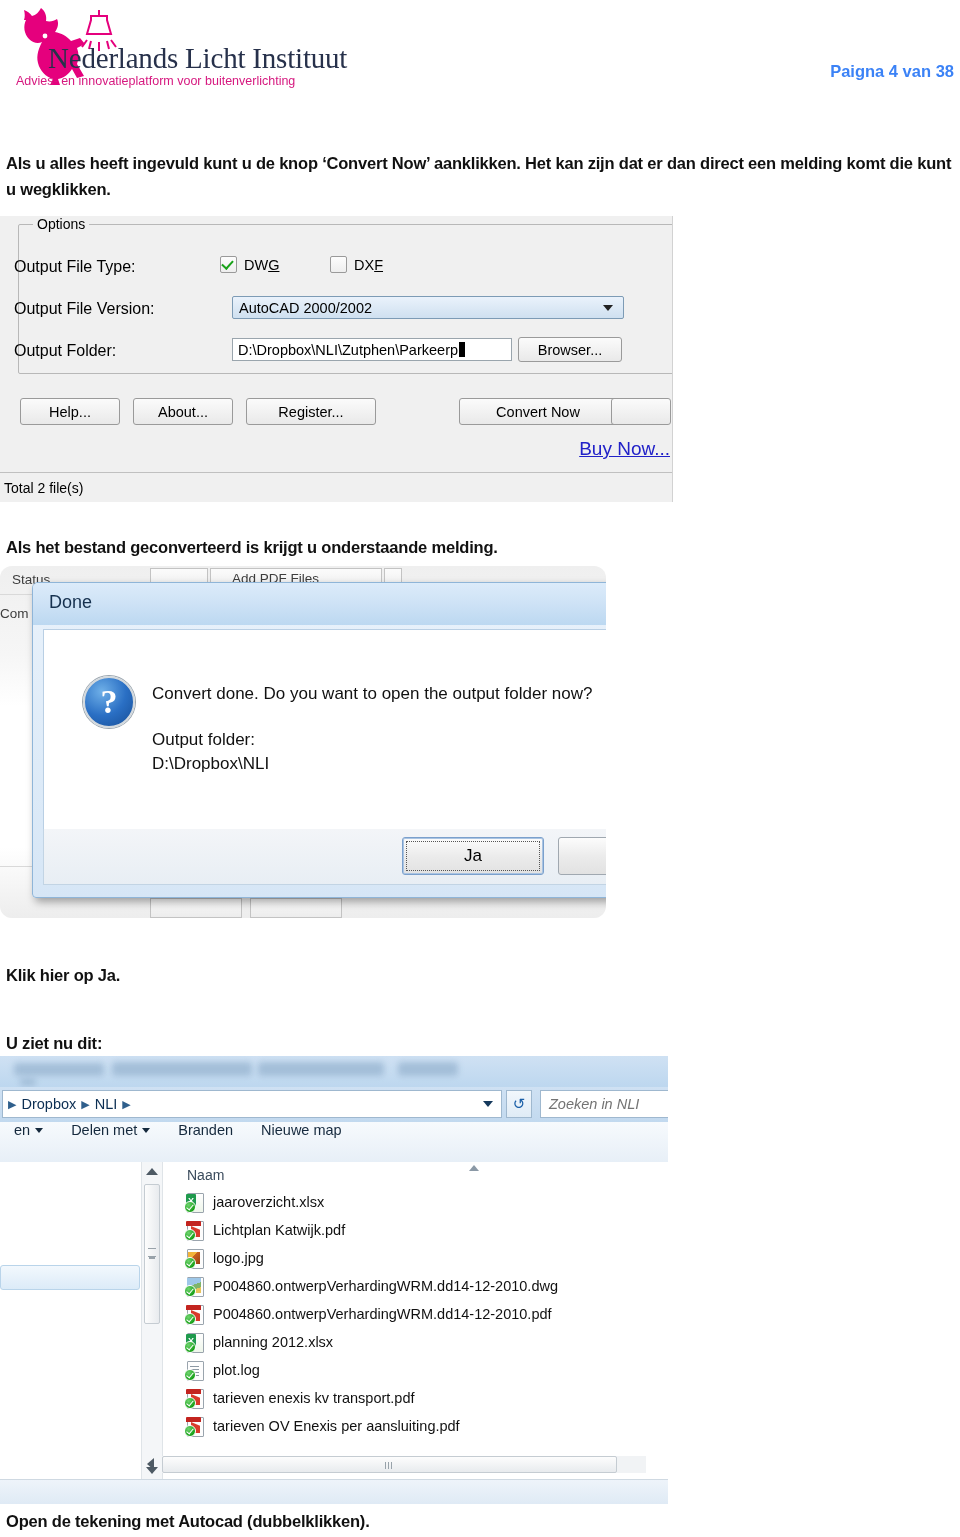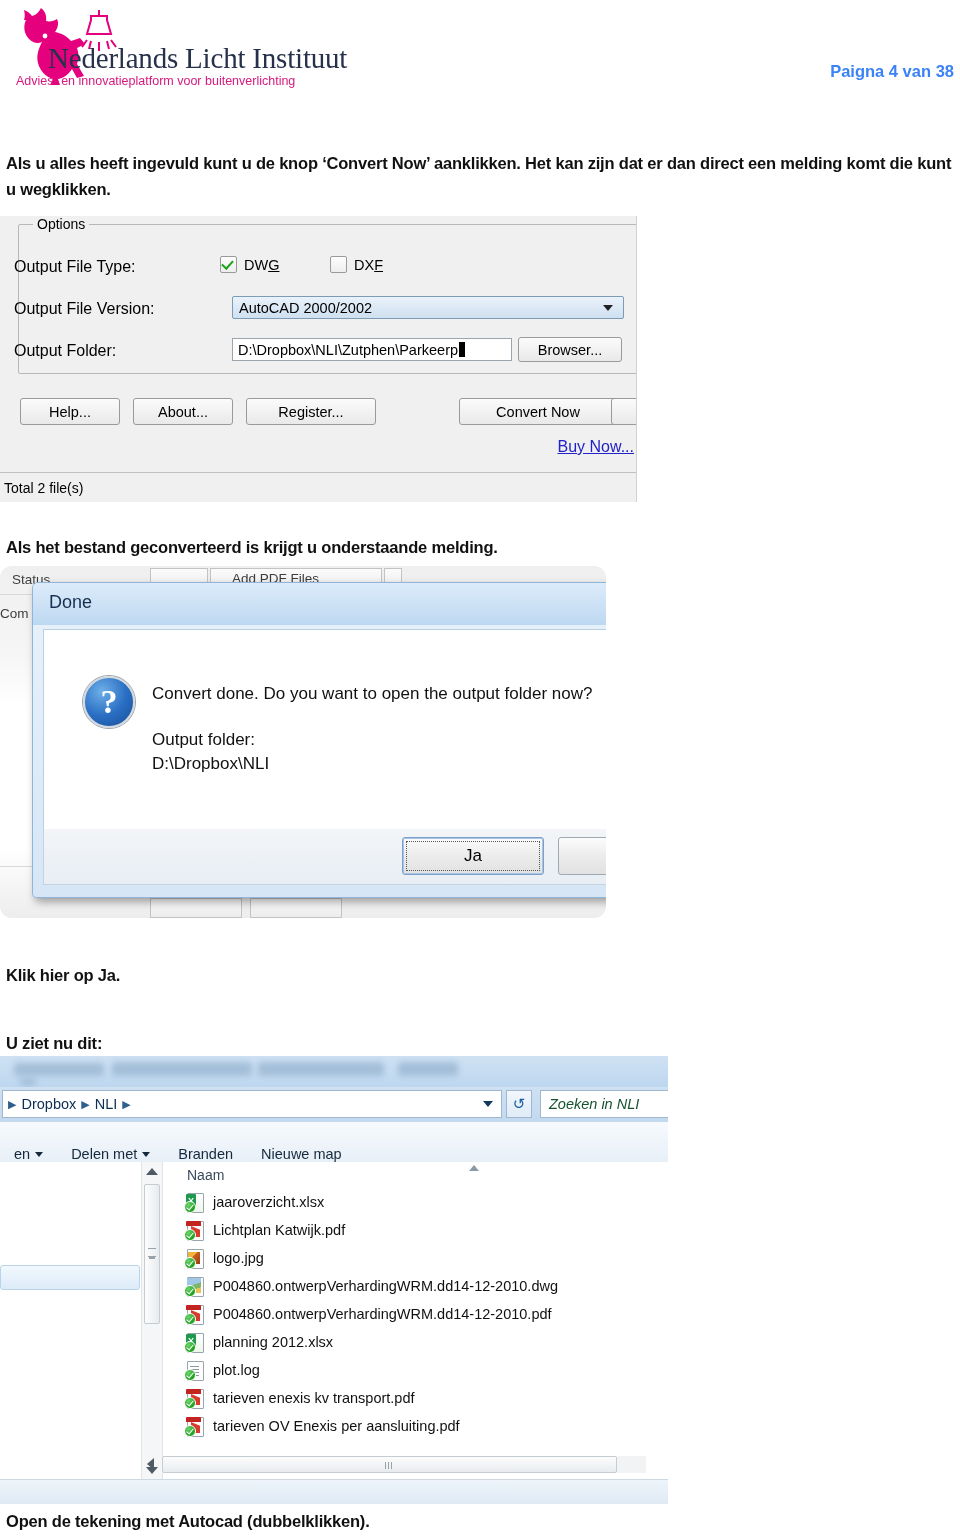--- a/index.html
+++ b/index.html
@@ -77,20 +77,21 @@
   
   .shot1 {
     position: absolute;
     left: 0; top: 216px;
     width: 636px; height: 286px;
     background: #f0f0f0;
     overflow: hidden;
     font-family: "Liberation Sans", sans-serif;
     color: #000;
     border-right: 1px solid #d2d2d2;
+    padding-left: 36px;
   }
   .groupbox {
     position: absolute;
     left: 18px; top: 8px;
     width: 900px; height: 148px;
     border: 1px solid #b8b8b8;
     border-radius: 2px;
   }
   .groupbox-label {
     position: absolute;
@@ -187,21 +188,21 @@
   }
   #btn-help     { left: 20px;  top: 182px; width: 100px; }
   #btn-about    { left: 133px; top: 182px; width: 100px; }
   #btn-register { left: 246px; top: 182px; width: 130px; }
   #btn-convert  { left: 459px; top: 182px; width: 158px; }
   #btn-partial  { left: 611px; top: 182px; width: 60px; }
 
   .buynow {
     position: absolute;
     right: 2px; top: 222px;
-    font-size: 16px;
+    font-size: 19px;
     color: #2222c8;
     text-decoration: underline;
     white-space: nowrap;
   }
   .statusbar {
     position: absolute;
     left: 0; bottom: 0;
     width: 100%; height: 30px;
     border-top: 1px solid #c0c0c0;
     background: #f0f0f0;
@@ -429,31 +430,31 @@
   .exp-search {
     position: absolute;
     left: 540px; top: 3px;
     width: 160px; height: 28px;
     background: #fff;
     border: 1px solid #9fb8cf;
     display: flex; align-items: center;
     padding-left: 8px;
     font-size: 14.5px;
     font-style: italic;
-    color: #14532d;
+    color: #737373;
     box-sizing: border-box;
   }
   .exp-toolbar {
     position: absolute;
     left: 0; top: 66px;
     width: 100%; height: 40px;
     background: linear-gradient(#f7fafd, #e7eff7);
     border-bottom: 1px solid #cfd9e2;
     display: flex;
-    align-items: flex-end;
+    align-items: flex-start;
     font-size: 14.5px;
     color: #15293d;
   }
   .tb-item {
     display: flex;
     align-items: center;
     gap: 5px;
     padding: 0 14px;
     white-space: nowrap;
   }

